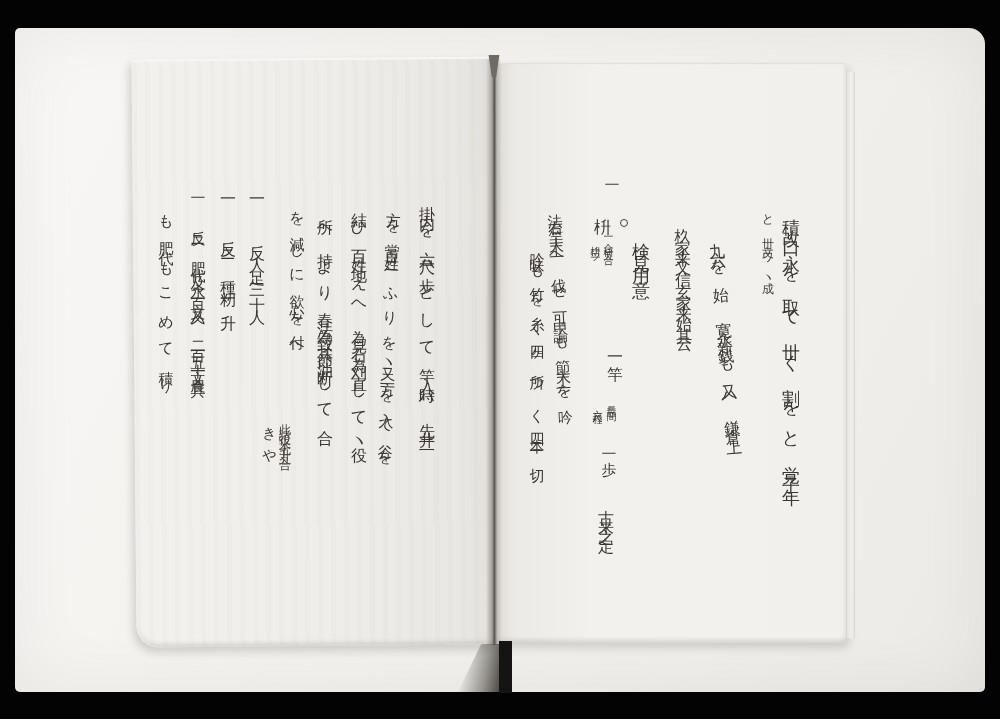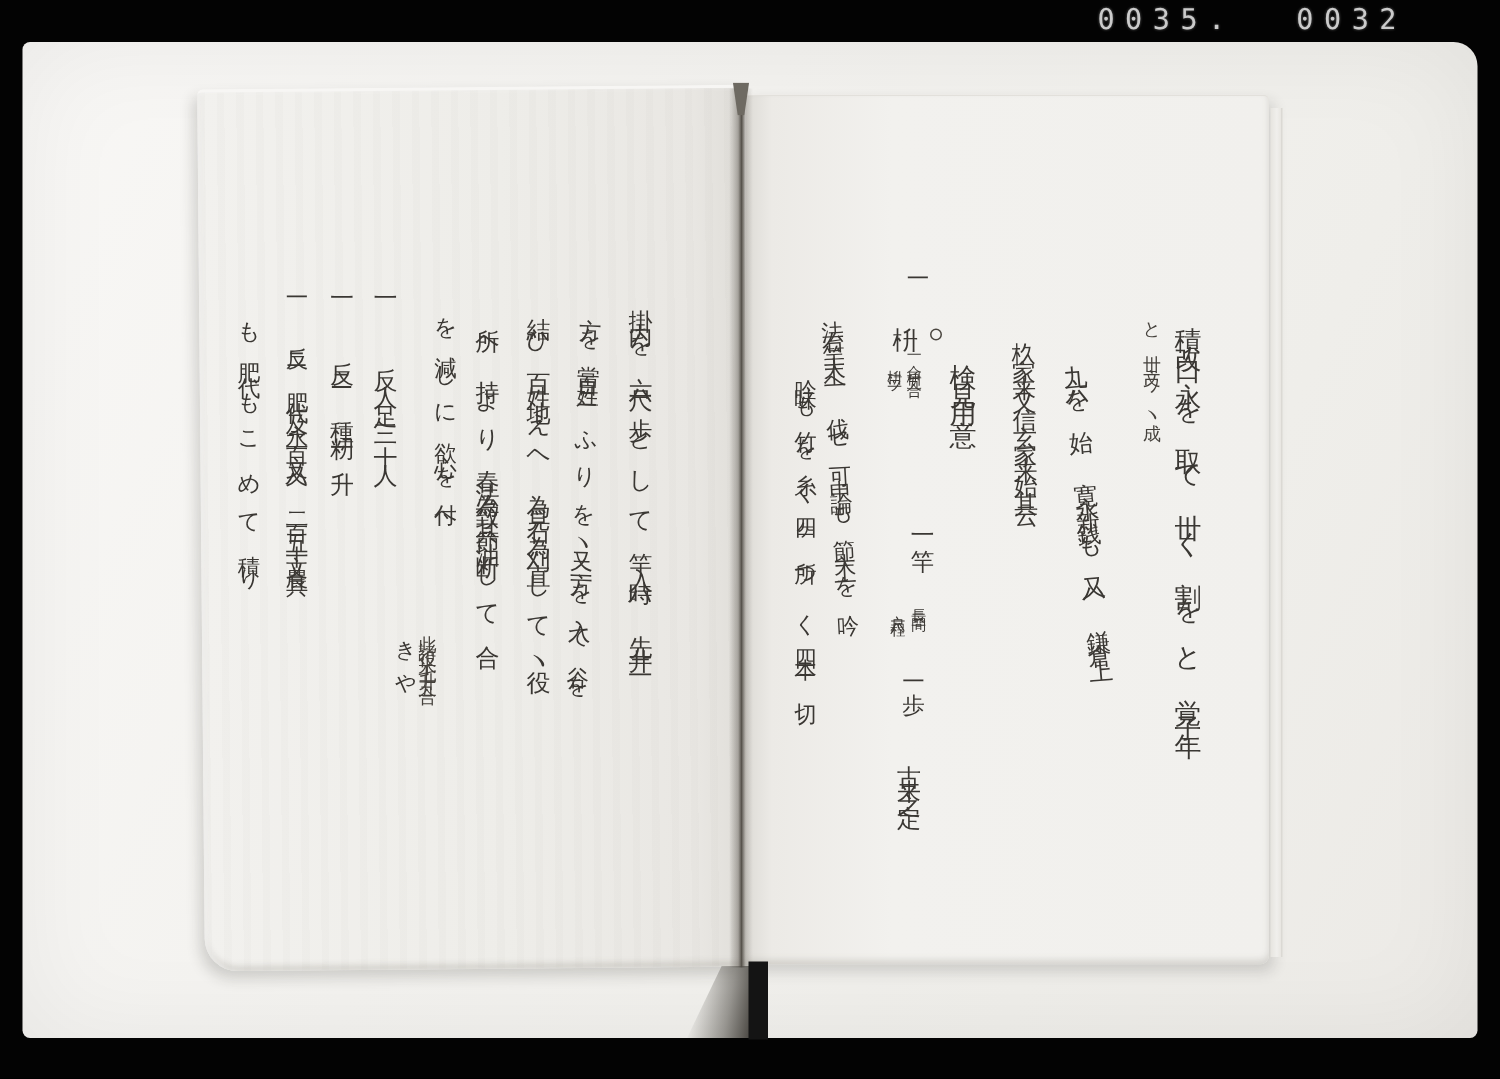--- a/index.html
+++ b/index.html
@@ -100,21 +100,20 @@
   .l8{left:188px;top:190px;font-size:15px;letter-spacing:7px;}
   .l9{left:156px;top:203px;font-size:15px;letter-spacing:10px;}
 </style>
 </head>
 <body>
 
 <div class="stage">
 
   <div class="backdrop"></div>
 
-  <div class="counter">0035. 0032</div>
 
   <div>
     <div class="page page-left"></div>
     <div class="page page-right"></div>
     <div class="fore-edge"></div>
     <div class="gutter"></div>
     <div class="gutter-notch"></div>
     <div class="spine-shadow"></div>
     <div class="spine-strip"></div>
   </div>

